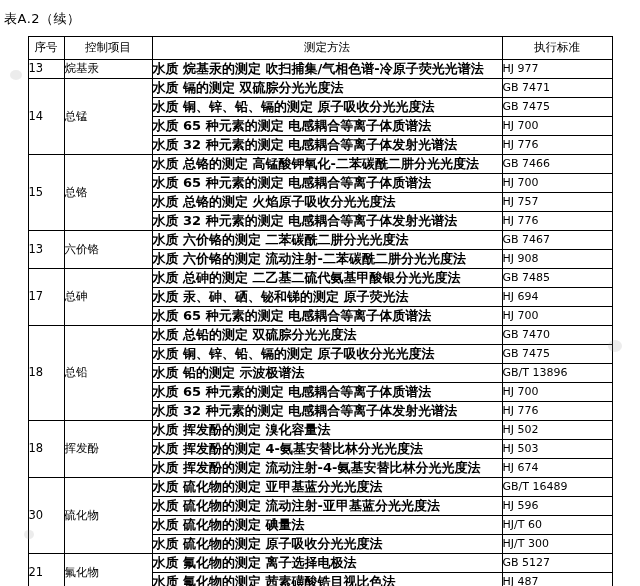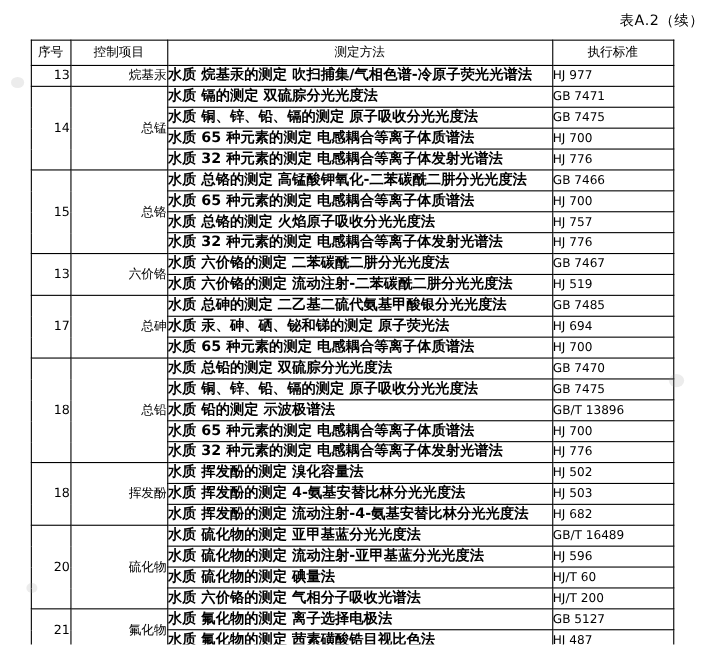--- a/index.html
+++ b/index.html
@@ -16,25 +16,25 @@
     overflow: hidden;
   }
   .page {
     width: 640px;
     height: 586px;
     position: relative;
     box-sizing: border-box;
     padding: 0;
   }
   .doc-title {
-    text-align: right;
+    text-align: left;
     font-size: 13px;
     font-weight: normal;
     letter-spacing: 0.5px;
-    margin: 10px 0 8px 15px;
+    margin: 10px 0 8px 4px;
     font-family: "DejaVu Sans", "Liberation Sans", sans-serif;
   }
   table.main {
     border-collapse: collapse;
     margin: 0 auto;
     width: 584px;
     table-layout: fixed;
     font-size: 11px;
   }
   table.main th, table.main td {
@@ -48,21 +48,21 @@
     font-weight: normal;
     height: 22px;
     font-size: 11.5px;
     margin-left: 16px;
   }
   .col-no    { width: 36px; }
   .col-item  { width: 88px; }
   .col-meth  { width: 350px; }
   .col-std   { width: 110px; }
   td.no, td.item {
-    text-align: right;
+    text-align: left;
     font-size: 11.5px;
   }
   td.meth {
     padding: 2px 4px 2px 6px;
     font-size: 13px;
     white-space: nowrap;
     overflow: hidden;
     font-weight: bold;
   }
   td.std {
@@ -142,21 +142,21 @@
           <td class="std">HJ 776</td>
         </tr>
         <tr class="row">
           <td class="no" rowspan="2">13</td>
           <td class="item" rowspan="2">六价铬</td>
           <td class="meth">水质 六价铬的测定 二苯碳酰二肼分光光度法</td>
           <td class="std">GB 7467</td>
         </tr>
         <tr class="row">
           <td class="meth">水质 六价铬的测定 流动注射-二苯碳酰二肼分光光度法</td>
-          <td class="std">HJ 519</td>
+          <td class="std">HJ 908</td>
         </tr>
         <tr class="row">
           <td class="no" rowspan="3">17</td>
           <td class="item" rowspan="3">总砷</td>
           <td class="meth">水质 总砷的测定 二乙基二硫代氨基甲酸银分光光度法</td>
           <td class="std">GB 7485</td>
         </tr>
         <tr class="row">
           <td class="meth">水质 汞、砷、硒、铋和锑的测定 原子荧光法</td>
           <td class="std">HJ 694</td>
@@ -192,39 +192,39 @@
           <td class="item" rowspan="3">挥发酚</td>
           <td class="meth">水质 挥发酚的测定 溴化容量法</td>
           <td class="std">HJ 502</td>
         </tr>
         <tr class="row">
           <td class="meth">水质 挥发酚的测定 4-氨基安替比林分光光度法</td>
           <td class="std">HJ 503</td>
         </tr>
         <tr class="row">
           <td class="meth">水质 挥发酚的测定 流动注射-4-氨基安替比林分光光度法</td>
-          <td class="std">HJ 682</td>
-        </tr>
-        <tr class="row">
-          <td class="no" rowspan="4">20</td>
+          <td class="std">HJ 674</td>
+        </tr>
+        <tr class="row">
+          <td class="no" rowspan="4">30</td>
           <td class="item" rowspan="4">硫化物</td>
           <td class="meth">水质 硫化物的测定 亚甲基蓝分光光度法</td>
           <td class="std">GB/T 16489</td>
         </tr>
         <tr class="row">
           <td class="meth">水质 硫化物的测定 流动注射-亚甲基蓝分光光度法</td>
           <td class="std">HJ 596</td>
         </tr>
         <tr class="row">
           <td class="meth">水质 硫化物的测定 碘量法</td>
           <td class="std">HJ/T 60</td>
         </tr>
         <tr class="row">
-          <td class="meth">水质 六价铬的测定 气相分子吸收光谱法</td>
-          <td class="std">HJ/T 200</td>
+          <td class="meth">水质 硫化物的测定 原子吸收分光光度法</td>
+          <td class="std">HJ/T 300</td>
         </tr>
         <tr class="row">
           <td class="no" rowspan="2">21</td>
           <td class="item" rowspan="2">氟化物</td>
           <td class="meth">水质 氟化物的测定 离子选择电极法</td>
           <td class="std">GB 5127</td>
         </tr>
         <tr class="row">
           <td class="meth">水质 氟化物的测定 茜素磺酸锆目视比色法</td>
           <td class="std">HJ 487</td>

